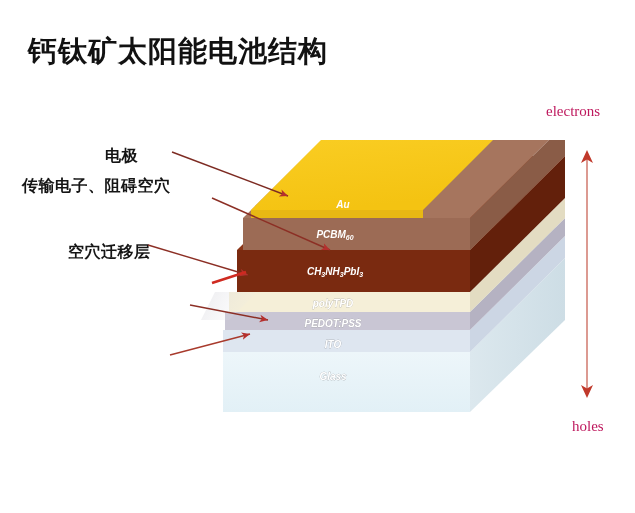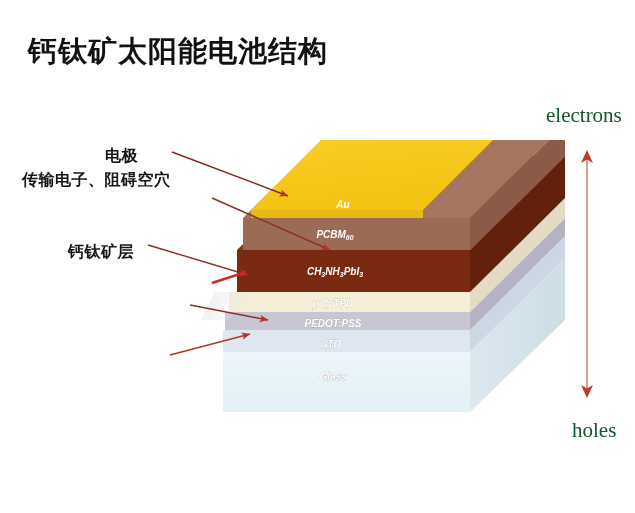--- a/index.html
+++ b/index.html
@@ -36,22 +36,22 @@
   .side-label {
     font-size: 16px;
     font-weight: 700;
     color: #151515;
     white-space: nowrap;
     letter-spacing: 0.5px;
   }
 
   .edge-text {
     font-family: "Liberation Serif", serif;
-    font-size: 21px;
-    color: #14532d;
+    font-size: 15px;
+    color: #be185d;
     white-space: nowrap;
   }
 
   #caption {
     font-size: 16.5px;
     font-weight: 700;
     color: #141414;
     white-space: nowrap;
     letter-spacing: 0.5px;
   }
@@ -162,23 +162,23 @@
     <text class="layer-text" x="150" y="98" fill="#6E4636">PCBM<tspan font-size="7" dy="2">60</tspan></text>
     <text class="layer-text" x="150" y="135" fill="#ffffff">CH<tspan font-size="7" dy="2">3</tspan><tspan font-size="10" dy="-2">NH</tspan><tspan font-size="7" dy="2">3</tspan><tspan font-size="10" dy="-2">PbI</tspan><tspan font-size="7" dy="2">3</tspan></text>
     <text class="layer-text onlight" x="148" y="167">polyTPD</text>
     <text class="layer-text onlight" x="148" y="187">PEDOT:PSS</text>
     <text class="layer-text onpale" x="148" y="208">ITO</text>
     <text class="layer-text onpale" x="148" y="240">Glass</text>
   </svg>
 
   <div class="abs side-label" style="left:105px; top:146px;">电极</div>
 
-  <div class="abs side-label" style="left:22px; top:170px;">传输电子、阻碍空穴</div>
-
-  <div class="abs side-label" style="left:68px; top:242px;">钙钛矿层</div>
+  <div class="abs side-label" style="left:22px; top:176px;">传输电子、阻碍空穴</div>
+
+  <div class="abs side-label" style="left:68px; top:242px;">空穴迁移层</div>
 
 
 
   <div class="abs edge-text" style="left:546px; top:103px;">electrons</div>
   <div class="abs edge-text" style="left:572px; top:418px;">holes</div>
 
 
   <svg id="arrows-svg" viewBox="0 0 635 513">
     <defs>
       <marker id="ah" markerWidth="7" markerHeight="7" refX="6" refY="3" orient="auto">

